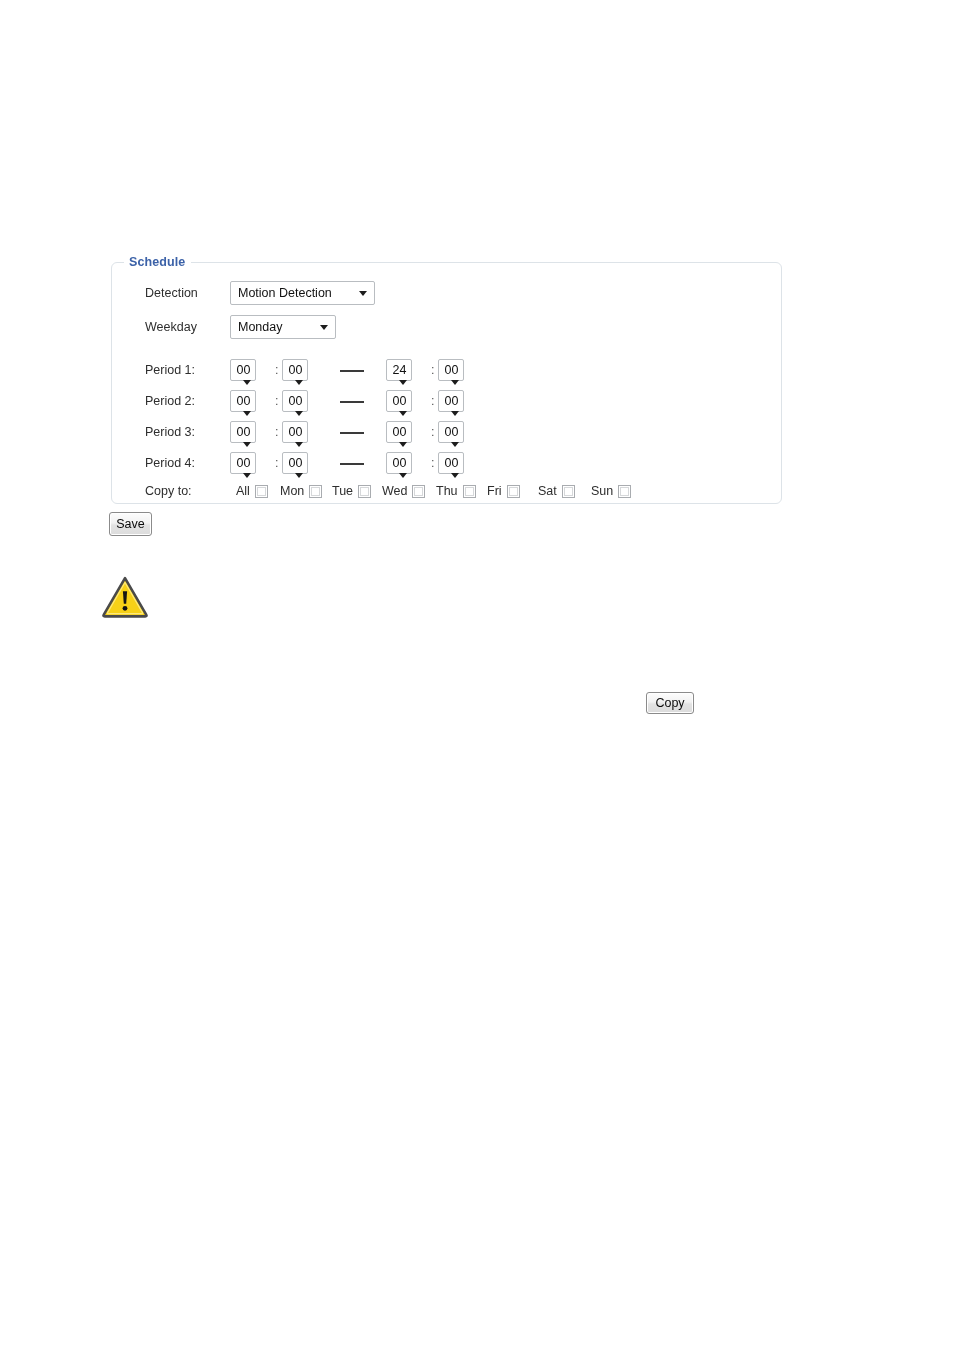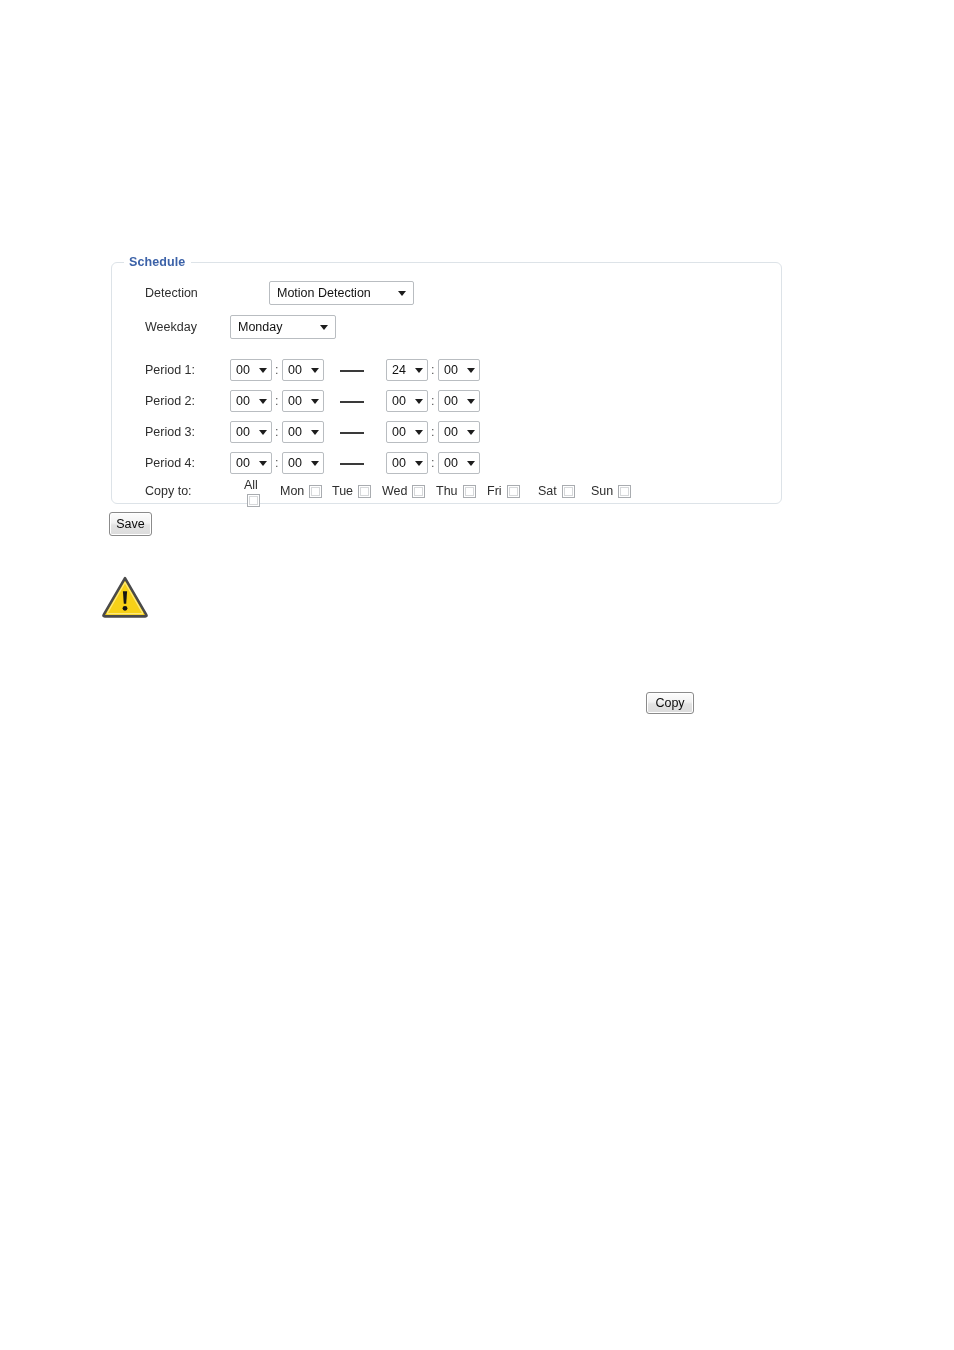--- a/index.html
+++ b/index.html
@@ -80,21 +80,21 @@
     margin-left: auto;
     width: 0;
     height: 0;
     border-left: 4px solid transparent;
     border-right: 4px solid transparent;
     border-top: 5px solid #1d1d1d;
     flex: 0 0 auto;
   }
   .sel.wide-sel { width: 145px; height: 24px; padding-right: 7px; }
   .sel.week-sel { width: 106px; height: 24px; padding-right: 7px; }
-  .sel.time-sel { width: 42px; padding-left: 5px; padding-right: 4px; }
+  .sel.time-sel { width: 26px; padding-left: 5px; padding-right: 4px; flex-direction: column; }
 
   .colon {
     position: absolute;
     font-size: 12.5px;
     color: #555555;
     line-height: 22px;
   }
   .dashline {
     position: absolute;
     width: 24px;
@@ -163,21 +163,21 @@
 </style>
 </head>
 <body>
 
 <div class="panel">
 
   <div class="panel-legend">Schedule</div>
 
   <div class="row" style="top:17px;">
     <span class="lbl col">Detection</span>
-    <div class="sel wide-sel" style="left:118px;margin-left:39px;">
+    <div class="sel wide-sel" style="left:118px;">
       <span class="txt">Motion Detection</span>
       <span class="arrow"></span>
     </div>
   </div>
 
   <div class="row" style="top:51px;">
     <span class="lbl col">Weekday</span>
     <div class="sel week-sel" style="left:118px;">
       <span class="txt">Monday</span>
       <span class="arrow"></span>
@@ -272,21 +272,21 @@
     <span class="colon" style="left:319px;">:</span>
     <div class="sel time-sel" style="left:326px;">
       <span class="txt">00</span>
       <span class="arrow"></span>
     </div>
   </div>
 
   <div class="row" style="top:215px;">
     <span class="lbl col">Copy to:</span>
 
-    <div class="cbwrap" style="left:132px;flex-direction:column;">
+    <div class="cbwrap" style="left:124px;">
       <span class="cblabel">All</span>
       <span class="cbox"></span>
     </div>
     <div class="cbwrap" style="left:168px;">
       <span class="cblabel">Mon</span>
       <span class="cbox"></span>
     </div>
     <div class="cbwrap" style="left:220px;">
       <span class="cblabel">Tue</span>
       <span class="cbox"></span>

